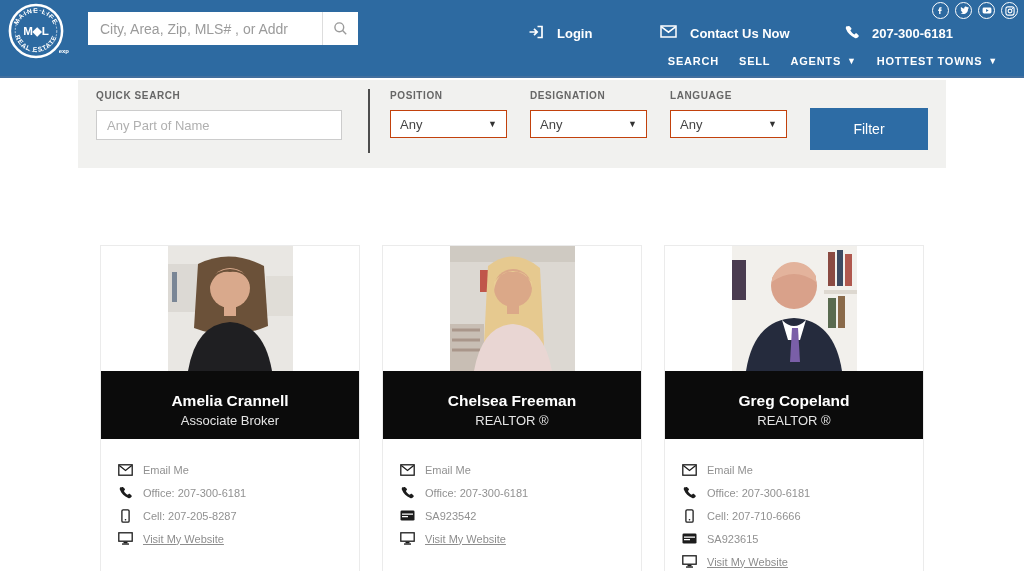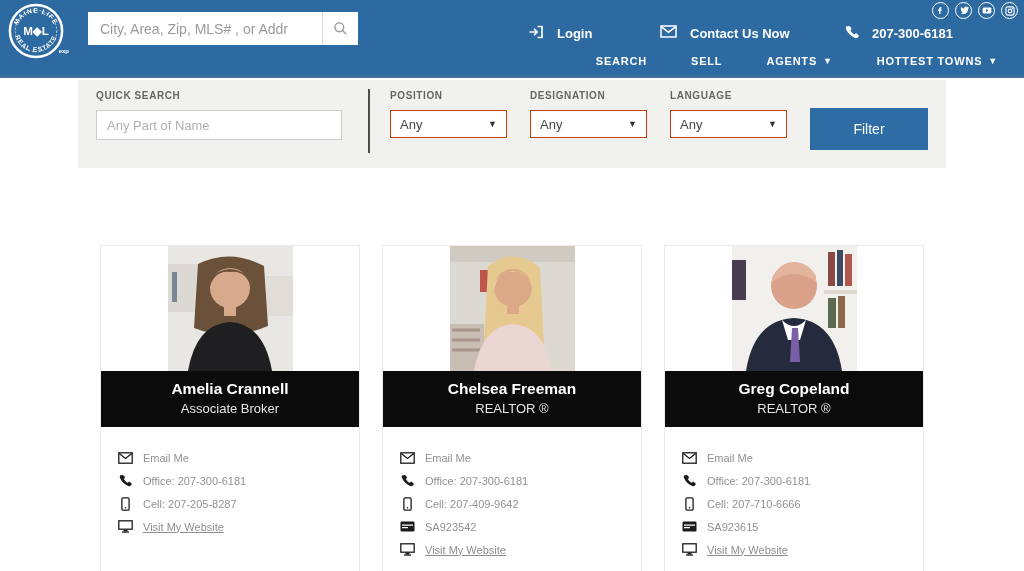--- a/index.html
+++ b/index.html
@@ -19,21 +19,21 @@
   .search-btn { width:36px; border-left:1px solid #ddd; display:flex; align-items:center;
     justify-content:center; cursor:pointer; background:#fff; }
   .hdr-item { position:absolute; top:25px; display:flex; align-items:center; gap:13px;
     color:#fff; font-size:13px; font-weight:bold; cursor:pointer; }
   .hdr-login { left:528px; }
   .hdr-contact { left:660px; }
   .hdr-phone { left:845px; }
   .social { position:absolute; top:2px; right:6px; display:flex; gap:6px; }
   .soc { width:17px; height:17px; border:1.3px solid #fff; border-radius:50%;
     display:flex; align-items:center; justify-content:center; cursor:pointer; }
-  .nav { position:absolute; right:26px; bottom:9px; display:flex; gap:44px; align-items:center; }
+  .nav { position:absolute; right:26px; bottom:9px; display:flex; gap:20px; align-items:center; }
   .nav-item { color:#fff; font-size:11px; font-weight:bold; letter-spacing:.8px;
     display:flex; align-items:center; gap:6px; cursor:pointer; }
   .caret { font-size:9px; line-height:1; }
 
   
   .filters { position:absolute; left:78px; top:80px; width:868px; height:88px;
     background:#f1f1ef;padding-left:24px; }
   .fgroup { position:absolute; top:10px; }
   .flabel { font-size:10px; font-weight:bold; color:#666; letter-spacing:.6px; margin-bottom:9px; }
   .fg-quick { left:18px; }
@@ -48,21 +48,21 @@
   .fselect .caret { color:#333; }
   .filter-btn { position:absolute; left:732px; top:28px; width:118px; height:42px;
     background:#2d6ca5; color:#fff; border:none; font-size:14px; cursor:pointer;
     font-family:"Liberation Sans",sans-serif; }
 
   
   .cards { position:absolute; left:100px; top:245px; display:flex; gap:22px; }
   .card { width:260px; background:#fff; border:1px solid #ebebeb; height:400px; }
   .photo { width:125px; height:125px; margin:0 auto; display:block; cursor:pointer; }
   .banner { background:#0b0b0b; color:#fff; text-align:center; padding:9px 4px 11px; }
-  .agent-name { font-size:15.5px; font-weight:bold; }
+  .agent-name { font-size:15.5px; font-weight:bold;margin-top:12px; }
   .agent-title { font-size:13px; color:#e4e4e4; margin-top:3px; }
   .details { padding:24px 16px 0; }
   .drow { display:flex; align-items:center; gap:9px; margin-bottom:10px; height:13px;
     font-size:11px; color:#919191; }
   .drow .ic { width:17px; display:flex; align-items:center; justify-content:center; flex:0 0 17px; }
   .dlink { color:#8d8d8d; text-decoration:underline; cursor:pointer; }
 </style>
 </head>
 <body>
 
@@ -285,29 +285,20 @@
         </span>
         <span>Email Me</span>
       </div>
       <div class="drow">
         <span class="ic">
           <svg width="13" height="13" viewBox="0 0 14 14">
               <path d="M3.1 1.3c.4-.4 1-.4 1.4 0l1.7 1.7c.4.4.4 1 0 1.4l-.9.9c.9 1.8 2.4 3.3 4.2 4.2l.9-.9c.4-.4 1-.4 1.4 0l1.7 1.7c.4.4.4 1 0 1.4l-.8.8c-.7.7-1.8.9-2.8.5C5.8 11.3 2.7 8.2 1 4.1c-.4-1-.2-2.1.5-2.8z" fill="#1c1c1c"></path>
             </svg>
         </span>
         <span>Office: 207-300-6181</span>
-      </div>
-      <div class="drow">
-        <span class="ic">
-          <svg width="9" height="14" viewBox="0 0 9 14">
-              <rect x="0.9" y="0.9" width="7.2" height="12.2" rx="1.2" fill="none" stroke="#1c1c1c" stroke-width="1.3"></rect>
-              <circle cx="4.5" cy="10.8" r="0.8" fill="#1c1c1c"></circle>
-            </svg>
-        </span>
-        <span>Cell: 207-409-9642</span>
       </div>
       <div class="drow">
         <span class="ic">
           <svg width="15" height="11" viewBox="0 0 15 11">
               <rect x="0.5" y="0.5" width="14" height="10" rx="1.3" fill="#1c1c1c"></rect>
               <path d="M2 4.2 h11 M2 6.6 h6" stroke="#fff" stroke-width="1.2" fill="none"></path>
             </svg>
         </span>
         <span>SA923542</span>
       </div>

